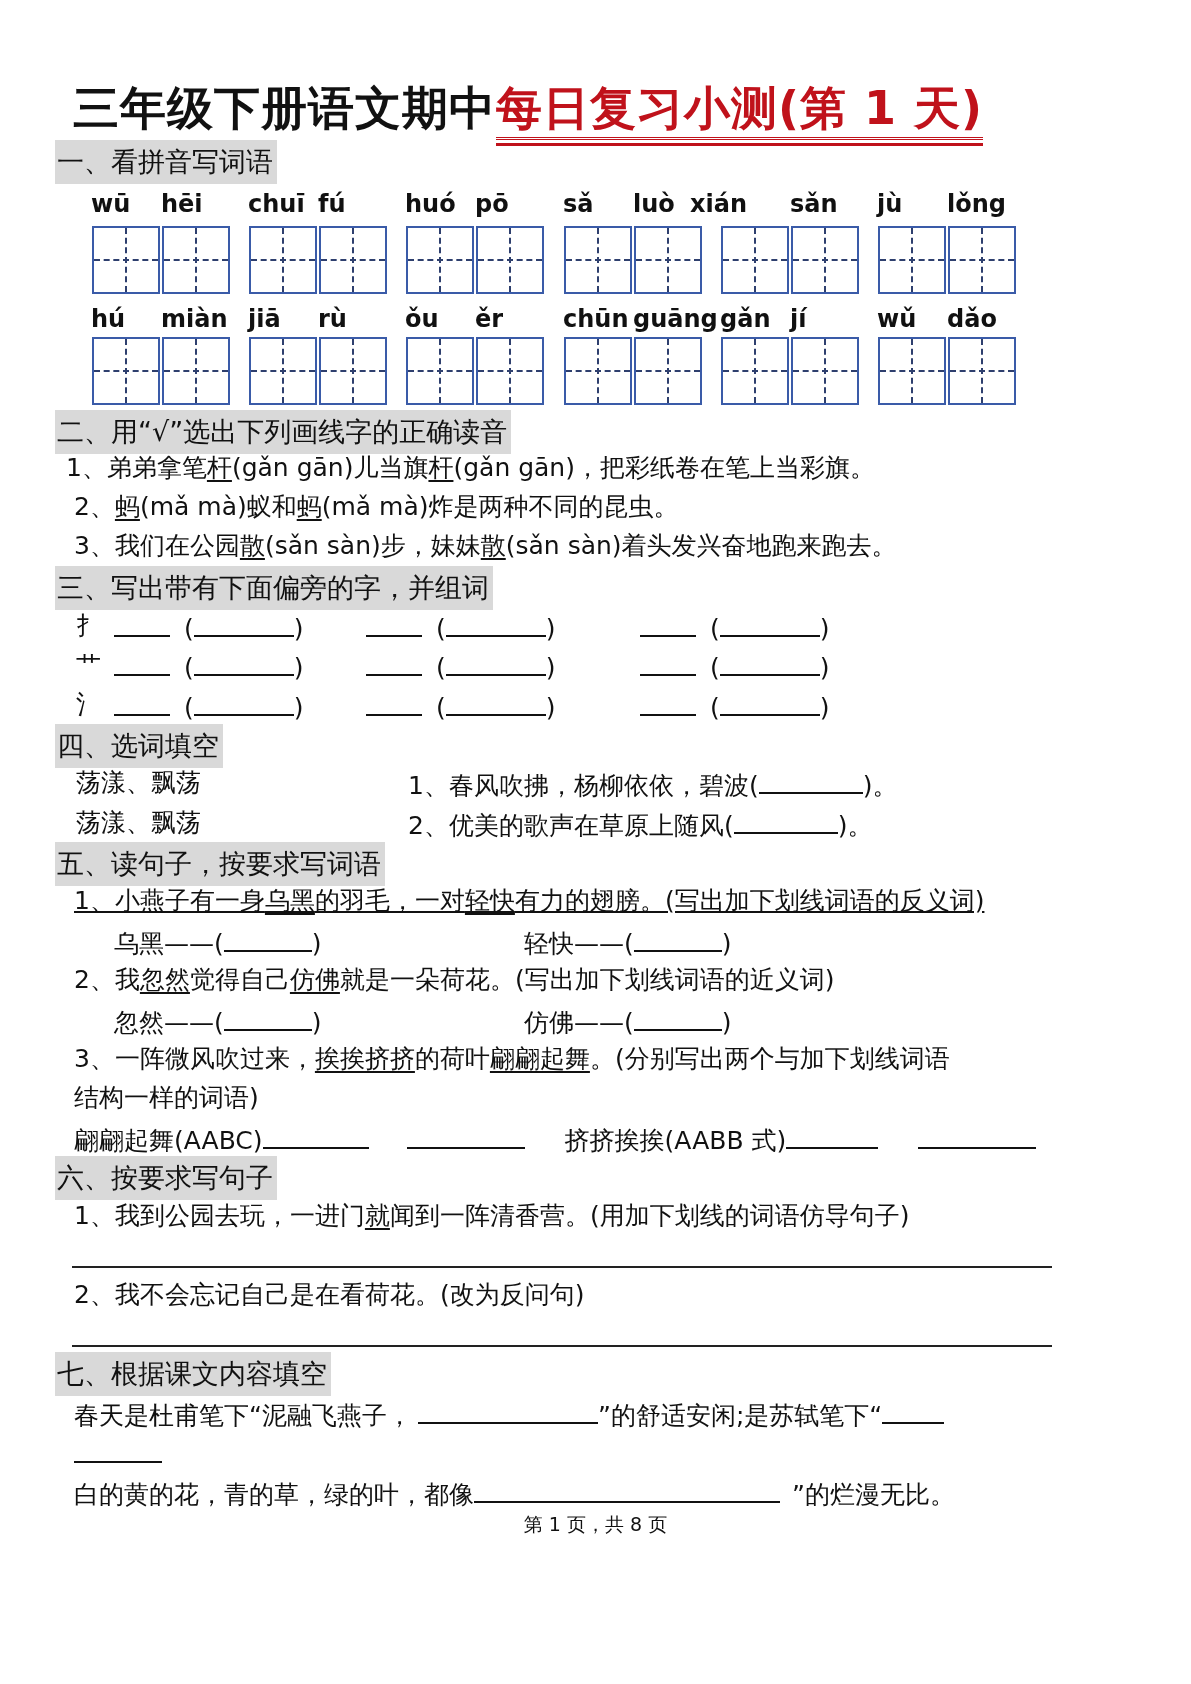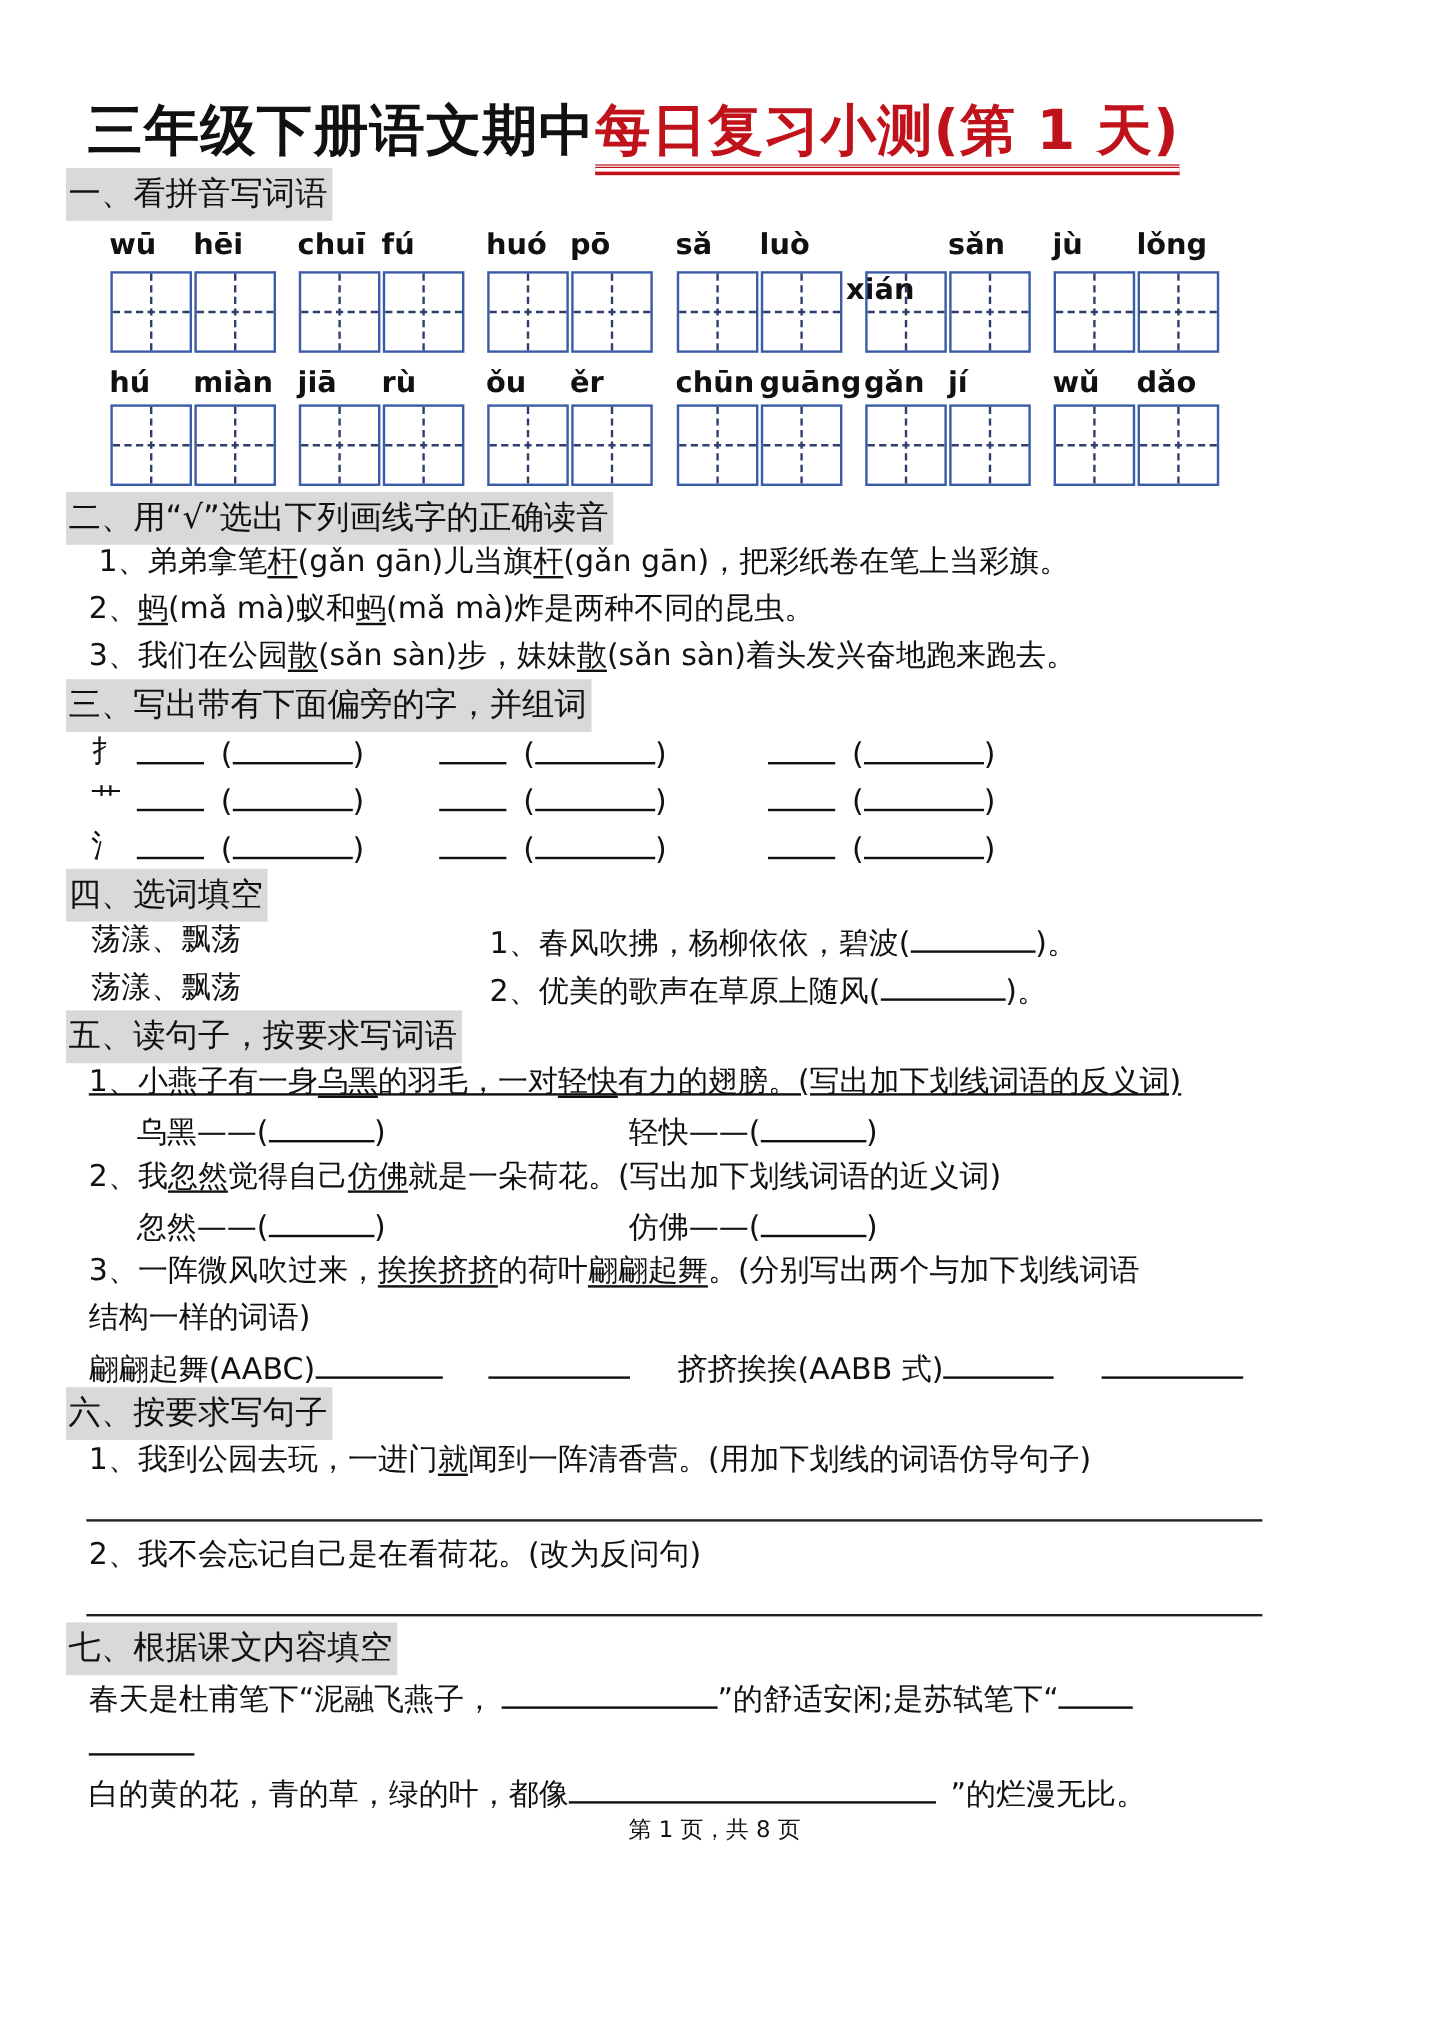--- a/index.html
+++ b/index.html
@@ -44,21 +44,21 @@
     <div class="abs py" style="left: 318px; top: 190px;">fú</div>
     <div class="abs box" style="left: 319px; top: 226px;"></div>
     <div class="abs py" style="left: 405px; top: 190px;">huó</div>
     <div class="abs box" style="left: 406px; top: 226px;"></div>
     <div class="abs py" style="left: 475px; top: 190px;">pō</div>
     <div class="abs box" style="left: 476px; top: 226px;"></div>
     <div class="abs py" style="left: 563px; top: 190px;">sǎ</div>
     <div class="abs box" style="left: 564px; top: 226px;"></div>
     <div class="abs py" style="left: 633px; top: 190px;">luò</div>
     <div class="abs box" style="left: 634px; top: 226px;"></div>
-    <div class="abs py" style="left: 705px; top: 190px; margin-top: 37px;">xián</div>
+    <div class="abs py" style="left: 690px; top: 190px;">xián</div>
     <div class="abs box" style="left: 721px; top: 226px;"></div>
     <div class="abs py" style="left: 790px; top: 190px;">sǎn</div>
     <div class="abs box" style="left: 791px; top: 226px;"></div>
     <div class="abs py" style="left: 877px; top: 190px;">jù</div>
     <div class="abs box" style="left: 878px; top: 226px;"></div>
     <div class="abs py" style="left: 947px; top: 190px;">lǒng</div>
     <div class="abs box" style="left: 948px; top: 226px;"></div>
     <div class="abs py" style="left: 91px; top: 305px;">hú</div>
     <div class="abs box" style="left: 92px; top: 337px;"></div>
     <div class="abs py" style="left: 161px; top: 305px;">miàn</div>
@@ -79,21 +79,21 @@
     <div class="abs box" style="left: 721px; top: 337px;"></div>
     <div class="abs py" style="left: 790px; top: 305px;">jí</div>
     <div class="abs box" style="left: 791px; top: 337px;"></div>
     <div class="abs py" style="left: 877px; top: 305px;">wǔ</div>
     <div class="abs box" style="left: 878px; top: 337px;"></div>
     <div class="abs py" style="left: 947px; top: 305px;">dǎo</div>
     <div class="abs box" style="left: 948px; top: 337px;"></div>
   </div>
 
 <div class="abs sec" style="left:55px; top:410px;">二、用“√”选出下列画线字的正确读音</div>
-<div class="abs line" style="left:82px; top:451px;">
+<div class="abs line" style="left:66px; top:451px;">
   <span>1、弟弟拿笔</span><span class="u">杆</span><span>(gǎn gān)儿当旗</span><span class="u">杆</span><span>(gǎn gān)，把彩纸卷在笔上当彩旗。</span>
 </div>
 <div class="abs line" style="left:74px; top:490px;">
   <span>2、</span><span class="u">蚂</span><span>(mǎ mà)蚁和</span><span class="u">蚂</span><span>(mǎ mà)炸是两种不同的昆虫。</span>
 </div>
 <div class="abs line" style="left:74px; top:529px;">
   <span>3、我们在公园</span><span class="u">散</span><span>(sǎn sàn)步，妹妹</span><span class="u">散</span><span>(sǎn sàn)着头发兴奋地跑来跑去。</span>
 </div>
 
 <div class="abs sec" style="left:55px; top:566px;">三、写出带有下面偏旁的字，并组词</div>

